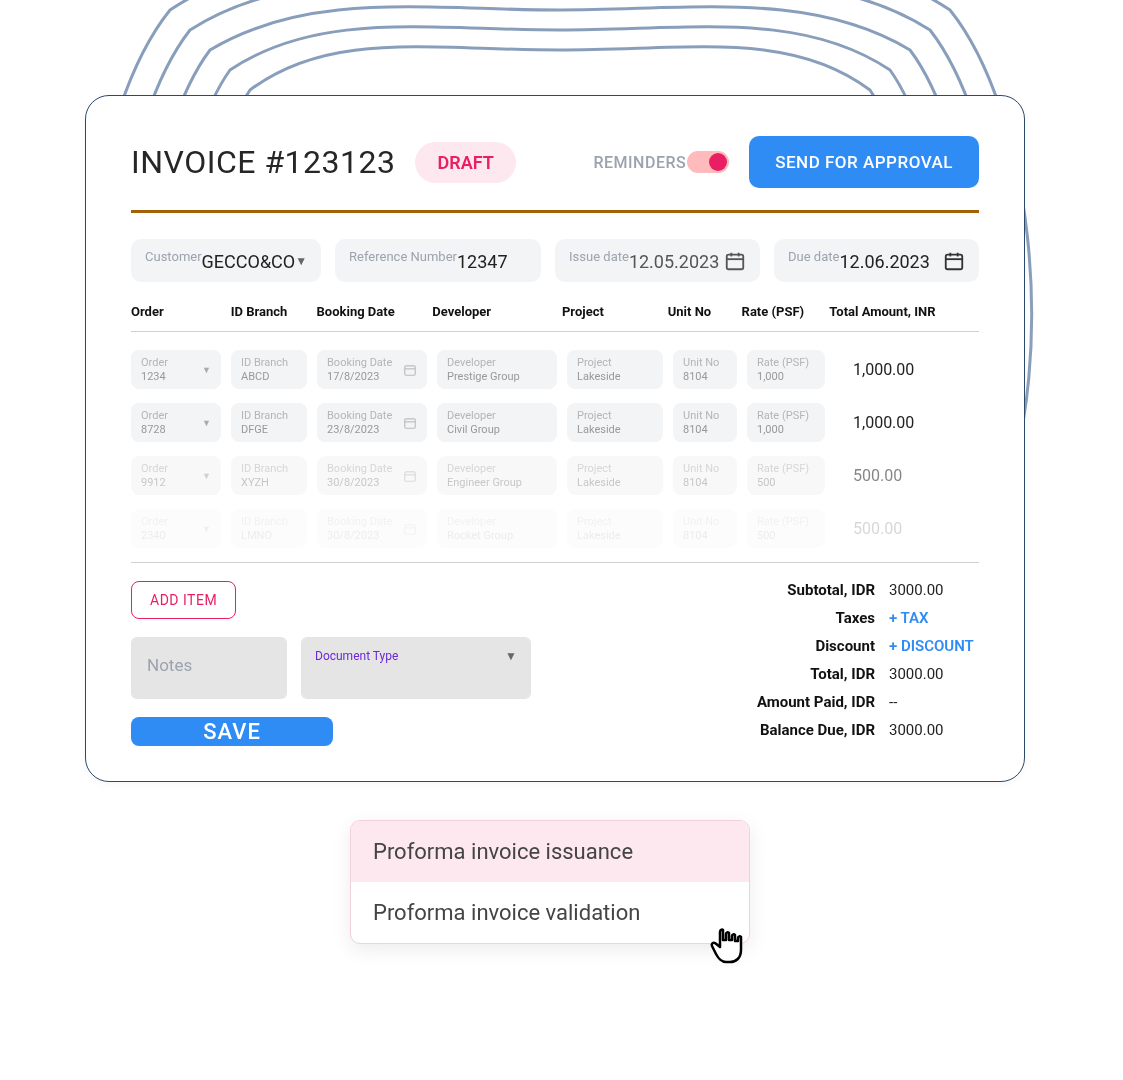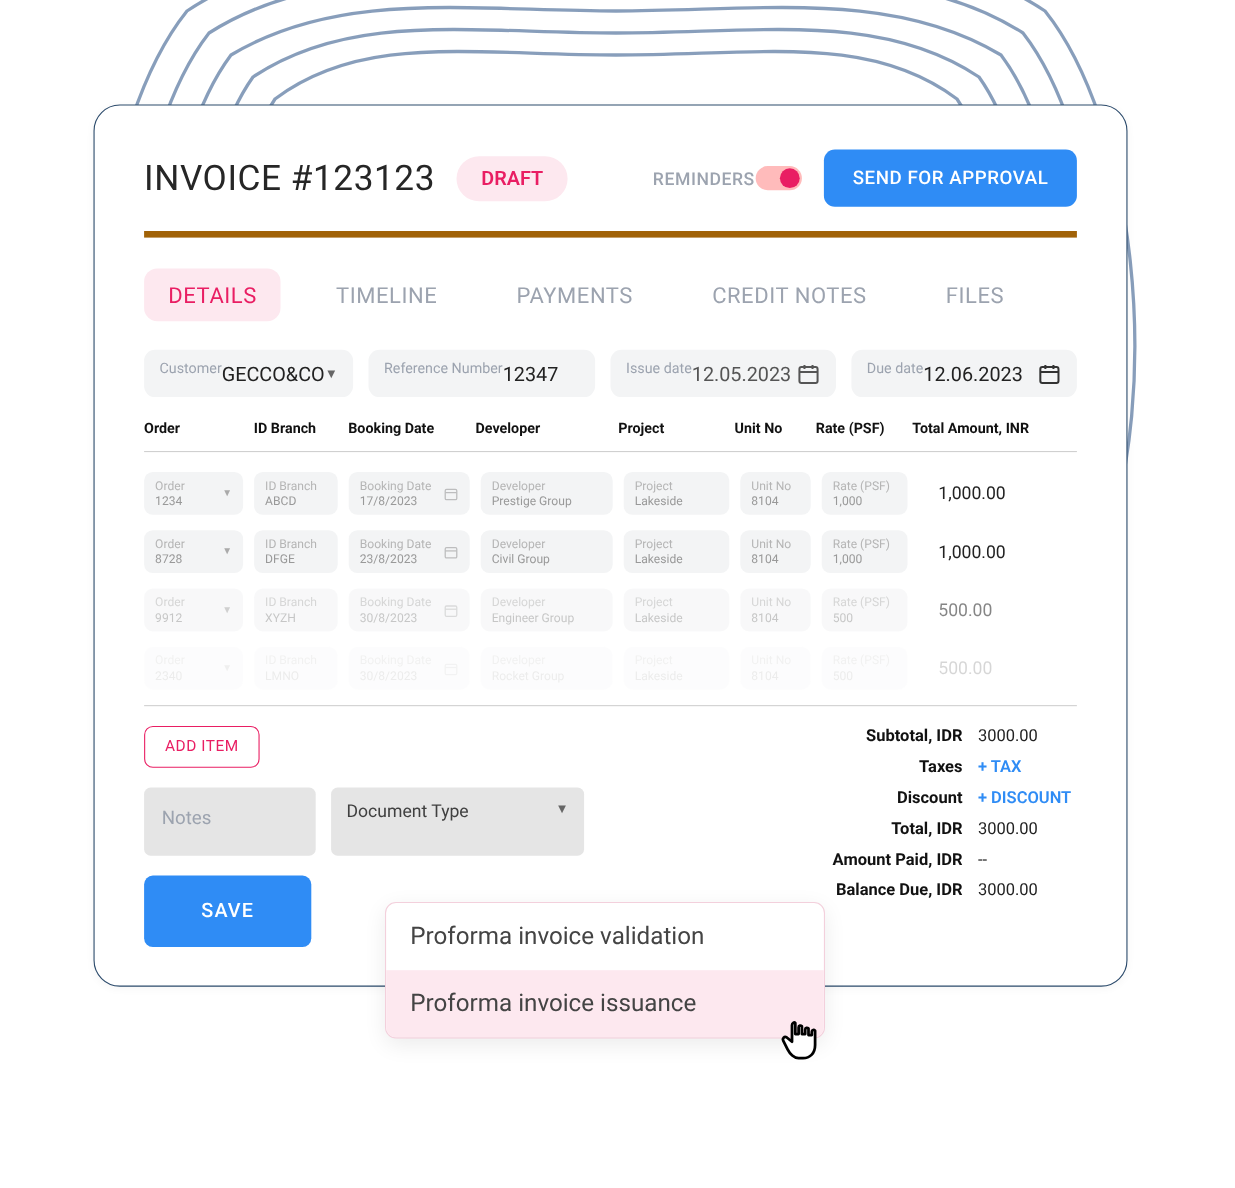--- a/index.html
+++ b/index.html
@@ -1,20 +1,20 @@
 <!DOCTYPE html>
 <html><head>
 <meta charset="utf-8">
 <style>
 * { box-sizing: border-box; margin: 0; padding: 0; font-family: -apple-system, BlinkMacSystemFont, 'Segoe UI', Roboto, Arial, sans-serif; }
 body { width: 1123px; height: 1080px; background: #fff; position: relative; overflow: hidden; }
 .bg-decor { position: absolute; top: -50px; left: 30px; width: 1060px; height: 700px; z-index: 0; }
 .bg-decor svg { width: 100%; height: 100%; }
 .card { position: absolute; top: 95px; left: 85px; width: 940px; background: #fff; border: 1px solid #2b4a6b; border-radius: 24px; padding: 40px 45px 35px 45px; z-index: 1; box-shadow: 0 2px 8px rgba(0,0,0,0.04); }
-.header-row { display: flex; align-items: center; gap: 20px; border-bottom: 6px solid #a16207; padding-bottom: 22px; }
+.header-row { display: flex; align-items: center; gap: 20px; border-bottom: 3px solid #a16207; padding-bottom: 22px; }
 .invoice-title { font-size: 32px; font-weight: 400; color: #262626; letter-spacing: 0.5px; }
 .draft-badge { background: #fde8ef; color: #e91e63; font-size: 18px; font-weight: 600; padding: 10px 22px; border-radius: 24px; }
 .spacer { flex: 1; }
 .reminders-wrap { display: flex; align-items: center; gap: 1px; justify-content: space-between; }
 .reminders-label { color: #9ca3af; font-size: 16px; font-weight: 500; letter-spacing: 0.5px; }
 .toggle { width: 42px; height: 22px; background: #fbb; border-radius: 11px; position: relative; cursor: pointer; }
 .toggle-knob { width: 18px; height: 18px; background: #e91e63; border-radius: 50%; position: absolute; right: 2px; top: 2px; }
 .send-btn { background: #2f8cf5; color: #fff; font-size: 17px; font-weight: 500; padding: 16px 26px; border: none; border-radius: 10px; cursor: pointer; letter-spacing: 0.5px; }
 .tabs { display: flex; gap: 28px; margin-top: 28px; }
 .tab { font-size: 20px; color: #9ca3af; padding: 12px 22px; border-radius: 12px; cursor: pointer; font-weight: 400; letter-spacing: 0.5px; }
@@ -53,22 +53,22 @@
 .tamount { font-size: 16px; color: #222; margin-left: 18px; }
 .fade2 { opacity: 0.55; }
 .fade3 { opacity: 0.18; }
 .bottom-sep { border-top: 1px solid #d0d0d0; margin-top: 6px; }
 .lower-area { display: flex; margin-top: 18px; gap: 30px; }
 .lower-left { display: flex; flex-direction: column; gap: 18px; width: 450px; }
 .add-item-btn { border: 1.5px solid #e91e63; color: #e91e63; background: #fff; font-size: 14px; font-weight: 400; padding: 10px 18px; border-radius: 8px; cursor: pointer; width: fit-content; letter-spacing: 0.5px; }
 .notes-row { display: flex; gap: 14px; }
 .notes-box { background: #e5e5e5; border-radius: 6px; padding: 18px 16px; color: #9ca3af; font-size: 17px; width: 156px; height: 62px; }
 .doc-type { background: #e5e5e5; border-radius: 6px; padding: 12px 14px; width: 230px; height: 62px; display: flex; justify-content: space-between; align-items: flex-start; cursor: pointer; }
-.doc-label { color: #404040; font-size: 16px; }
-.save-btn { background: #2f8cf5; color: #fff; font-size: 18px; font-weight: 500; border: none; padding: 22px; border-radius: 8px; width: 152px; cursor: pointer; letter-spacing: 1px; }
+.doc-label { color: #6d28d9; font-size: 12px; }
+.save-btn { background: #2f8cf5; color: #fff; font-size: 22px; font-weight: 500; border: none; padding: 2px; border-radius: 8px; width: 202px; cursor: pointer; letter-spacing: 1px; }
 .totals { margin-left: auto; display: flex; flex-direction: column; gap: 10px; font-size: 15px; }
 .total-row { display: flex; justify-content: flex-end; gap: 14px; }
 .total-label { font-weight: 700; color: #111; text-align: right; }
 .total-val { width: 90px; color: #222; }
 .total-link { color: #2f8cf5; font-weight: 600; cursor: pointer; }
 .dropdown { position: absolute; top: 820px; left: 350px; width: 400px; background: #fff; border: 1px solid #f3d0dc; border-radius: 10px; box-shadow: 0 6px 20px rgba(0,0,0,0.08); z-index: 5; overflow: hidden; }
 .dd-item { padding: 18px 22px; font-size: 22px; color: #444; cursor: pointer; }
 .dd-item.highlight { background: #fde8ef; }
 .cursor-hand { position: absolute; top: 920px; left: 702px; z-index: 6; width: 50px; height: 50px; }
 .mini-chev { font-size: 9px; color: #aaa; }
@@ -96,27 +96,20 @@
     <div class="spacer"></div>
     <div class="reminders-wrap">
       <span class="reminders-label">REMINDERS</span>
       <div class="toggle">
           <div class="toggle-knob"></div>
         </div>
     </div>
     <button class="send-btn">SEND FOR APPROVAL</button>
   </div>
 
-  <div class="tabs">
-    <div class="tab active">DETAILS</div>
-    <div class="tab">TIMELINE</div>
-    <div class="tab">PAYMENTS</div>
-    <div class="tab">CREDIT NOTES</div>
-    <div class="tab">FILES</div>
-  </div>
 
   <div class="fields-row">
     <div class="field" style="flex:0 0 170px">
       <div class="field-inner">
         <span class="field-label">Customer</span>
         <span class="field-value dark">GECCO&amp;CO</span>
       </div>
       <span class="chevron">▼</span>
     </div>
     <div class="field" style="flex:0 0 206px">
@@ -362,19 +355,19 @@
         </div>
       <div class="total-row">
           <span class="total-label">Balance Due, IDR</span>
           <span class="total-val">3000.00</span>
         </div>
     </div>
   </div>
 </div>
 
 <div class="dropdown">
+  <div class="dd-item highlight">Proforma invoice issuance</div>
   <div class="dd-item">Proforma invoice validation</div>
-  <div class="dd-item highlight">Proforma invoice issuance</div>
 </div>
 
 <svg class="cursor-hand" viewBox="0 0 50 50">
   <path d="M18 22 L18 12 C18 10 20 9 21 10 L21 20 L24 20 L24 14 C24 12 26 12 27 13 L27 20 L30 20 L30 16 C30 14 32 14 33 15 L33 21 L36 21 L36 18 C36 16 38 16 39 17 L39 30 C39 38 34 42 28 42 L24 42 C20 42 16 38 14 34 L10 26 C9 24 11 22 13 23 L18 27 Z" fill="#fff" stroke="#000" stroke-width="2.5" stroke-linejoin="round"></path>
 </svg>
 
 </body></html>

